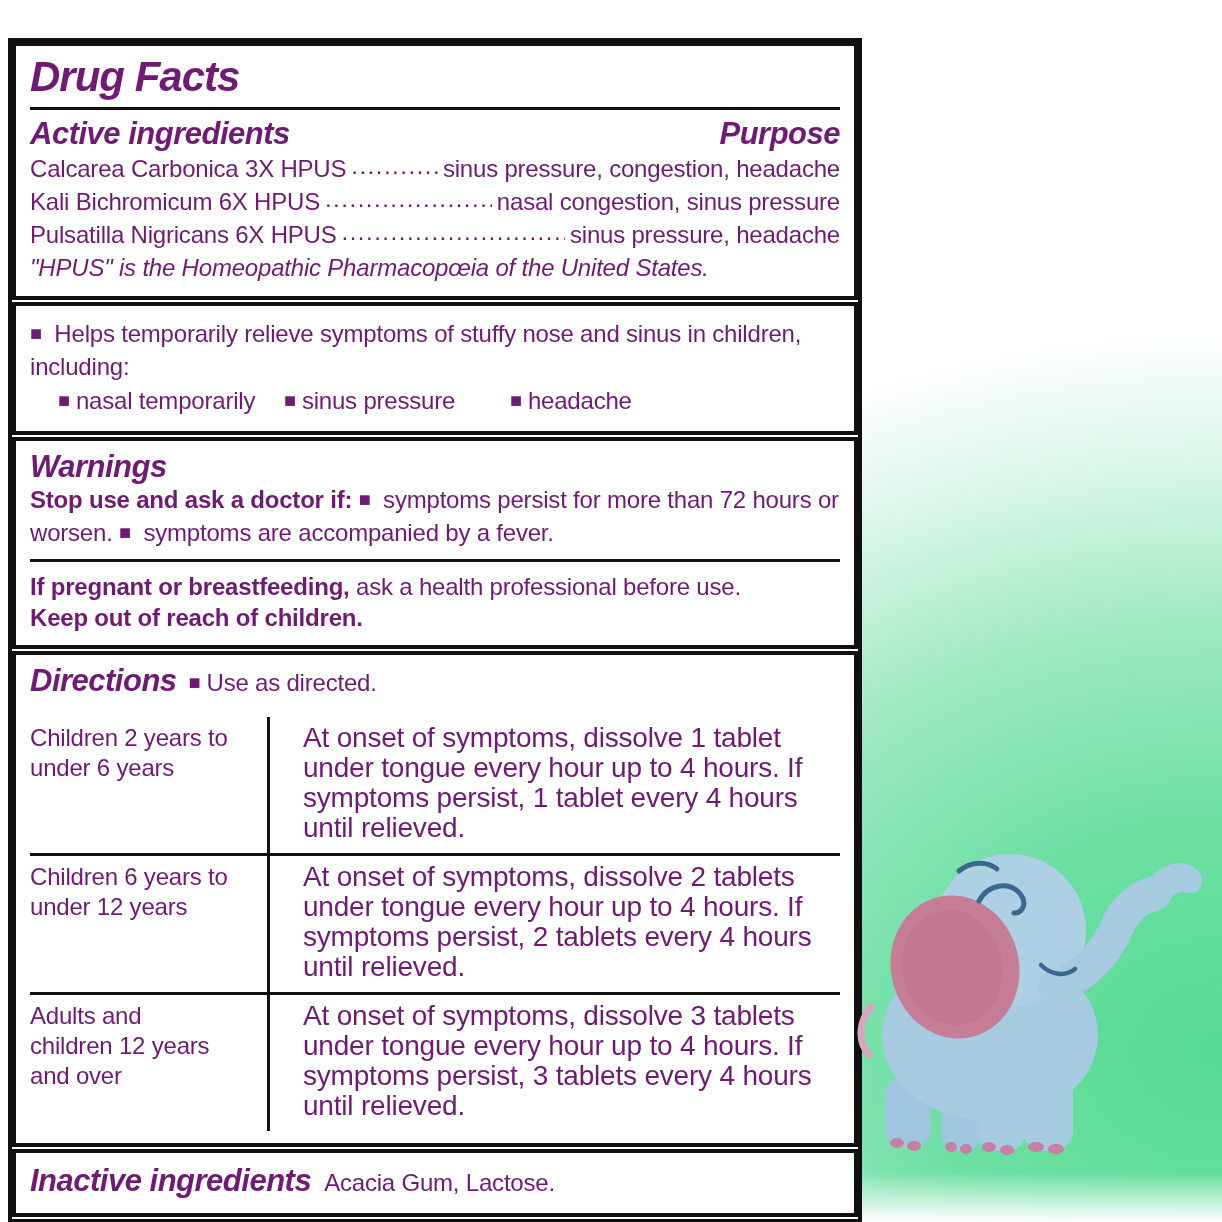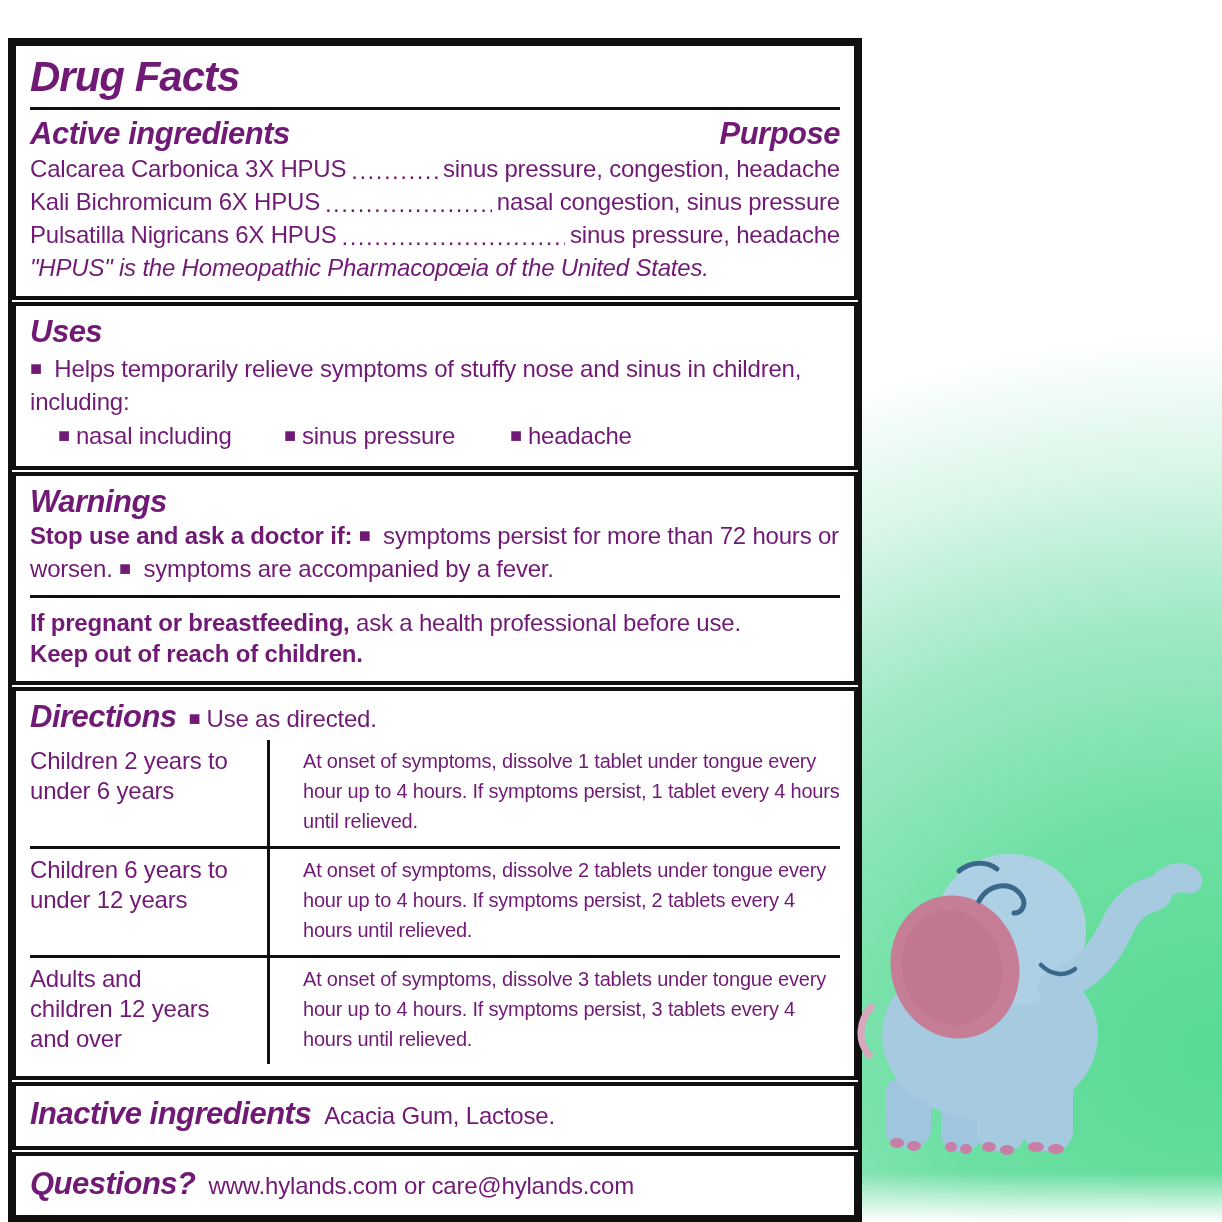--- a/index.html
+++ b/index.html
@@ -21,39 +21,39 @@
   .sec{border:4px solid #101010;background:#fff;padding:8px 14px 12px 14px;
     color:#701a75;letter-spacing:-0.2px;}
   .h-main{font:italic 700 42px/1.1 "Liberation Sans",sans-serif;letter-spacing:-1px;}
   .h-sec{font:italic 700 31px/1.15 "Liberation Sans",sans-serif;letter-spacing:-0.5px;}
   .body-t,.b{font-size:24px;line-height:31px;}
   .b{font-weight:700;}
   .rule{height:3px;background:#101010;margin:7px 0 6px 0;}
   .thin-rule{height:3px;background:#101010;margin:9px 0;}
 
   .active-head{display:flex;justify-content:space-between;align-items:baseline;margin-top:2px;}
-  .ing-row{display:flex;align-items:flex-end;}
+  .ing-row{display:flex;align-items:flex-start;}
   .ing-name,.ing-purpose{white-space:nowrap;font-size:24px;line-height:33px;}
   .leader{flex:1;overflow:hidden;white-space:nowrap;margin:0 5px;}
   .leader::after{content:"....................................................................................................";
     font-size:24px;letter-spacing:1.5px;}
   .footnote{font-style:italic;font-size:24px;line-height:33px;}
 
   .bullet-line{margin-top:4px;}
   .sub-bullets{display:flex;margin:2px 0 0 28px;}
   .sub-bullets .sub{width:226px;font-size:24px;line-height:33px;}
   .sub-bullets .sub:last-child{width:auto;}
   .sq{font-size:20px;position:relative;top:-2px;margin-right:6px;}
 
   .dir-head{display:flex;align-items:baseline;gap:12px;}
-  .dir-table{position:relative;margin-top:4px;}
+  .dir-table{position:relative;margin-top:17px;}
   .dir-vline{position:absolute;left:237px;top:0;bottom:0;width:3px;background:#101010;}
   .dir-row{display:grid;grid-template-columns:237px 1fr;}
   .dir-row .who{padding:6px 18px 10px 0;font-size:24px;line-height:30px;max-width:200px;}
-  .dir-row .dose{padding:6px 0 10px 36px;font-size:20px;line-height:30px;}
+  .dir-row .dose{padding:6px 0 10px 36px;font-size:28px;line-height:30px;}
   .dir-hr{height:3px;background:#101010;}
 
   .inline-head{display:flex;align-items:baseline;gap:13px;padding:2px 0;}
 
   #elephant{position:absolute;left:855px;top:845px;width:355px;height:315px;}
 </style>
 </head>
 <body>
 <div id="page">
 
@@ -80,27 +80,26 @@
       </div>
       <div class="ing-row">
         <span class="ing-name">Pulsatilla Nigricans 6X HPUS</span>
         <span class="leader"></span>
         <span class="ing-purpose">sinus pressure, headache</span>
       </div>
       <div class="footnote">"HPUS" is the Homeopathic Pharmacopœia of the United States.</div>
     </div>
 
     <div class="sec">
-      <div class="h-sec">Uses</div>
       <div class="body-t bullet-line">
         <span class="sq">■</span>
         <span>Helps temporarily relieve symptoms of stuffy nose and sinus in children, including:</span>
       </div>
       <div class="sub-bullets">
-        <span class="sub"><span class="sq">■</span><span>nasal including</span></span>
+        <span class="sub"><span class="sq">■</span><span>nasal temporarily</span></span>
         <span class="sub"><span class="sq">■</span><span>sinus pressure</span></span>
         <span class="sub"><span class="sq">■</span><span>headache</span></span>
       </div>
     </div>
 
     <div class="sec">
       <div class="h-sec">Warnings</div>
       <div class="body-t">
         <b>Stop use and ask a doctor if:</b>
         <span class="sq">■</span>

